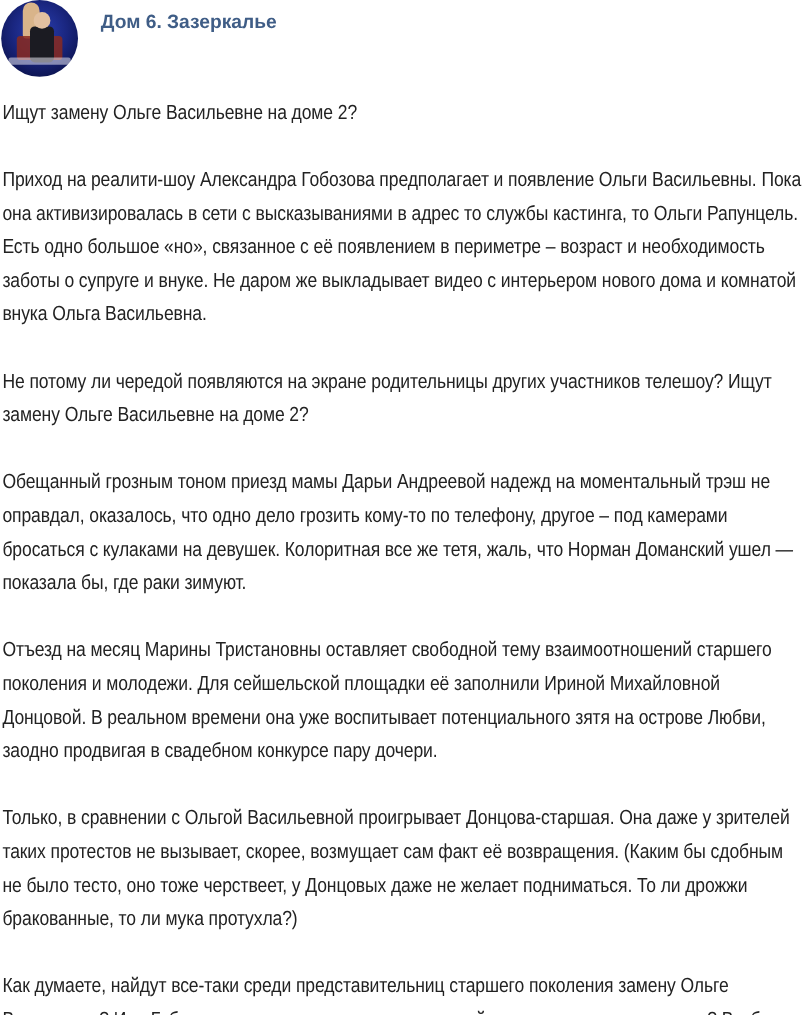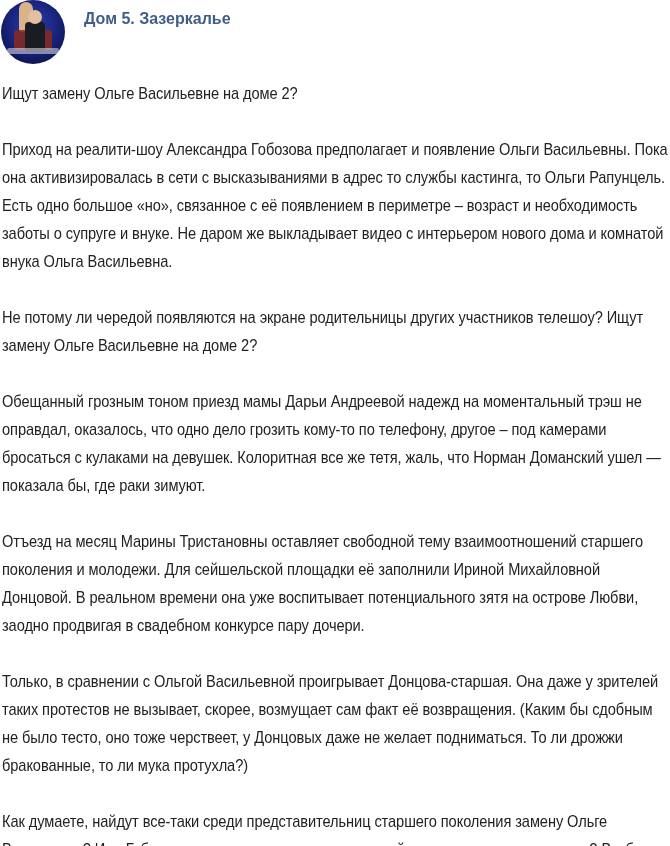--- a/index.html
+++ b/index.html
@@ -21,21 +21,21 @@
 <body>
 
 <div class="header">
   <div class="avatar">
     <div class="fig1"></div>
     <div class="chair"></div>
     <div class="suit"></div>
     <div class="fig2"></div>
     <div class="cap"></div>
   </div>
-  <div class="title">Дом 5. Зазеркалье</div>
+  <div class="title">Дом 6. Зазеркалье</div>
 </div>
 
 <div class="content">
   <p>Ищут замену Ольге Васильевне на доме 2?</p>
   <p>Приход на реалити-шоу Александра Гобозова предполагает и появление Ольги Васильевны. Пока она активизировалась в сети с высказываниями в адрес то службы кастинга, то Ольги Рапунцель. Есть одно большое «но», связанное с её появлением в периметре – возраст и необходимость заботы о супруге и внуке. Не даром же выкладывает видео с интерьером нового дома и комнатой внука Ольга Васильевна.</p>
   <p>Не потому ли чередой появляются на экране родительницы других участников телешоу? Ищут замену Ольге Васильевне на доме 2?</p>
   <p>Обещанный грозным тоном приезд мамы Дарьи Андреевой надежд на моментальный трэш не оправдал, оказалось, что одно дело грозить кому-то по телефону, другое – под камерами бросаться с кулаками на девушек. Колоритная все же тетя, жаль, что Норман Доманский ушел — показала бы, где раки зимуют.</p>
   <p>Отъезд на месяц Марины Тристановны оставляет свободной тему взаимоотношений старшего поколения и молодежи. Для сейшельской площадки её заполнили Ириной Михайловной Донцовой. В реальном времени она уже воспитывает потенциального зятя на острове Любви, заодно продвигая в свадебном конкурсе пару дочери.</p>
   <p>Только, в сравнении с Ольгой Васильевной проигрывает Донцова-старшая. Она даже у зрителей таких протестов не вызывает, скорее, возмущает сам факт её возвращения. (Каким бы сдобным не было тесто, оно тоже черствеет, у Донцовых даже не желает подниматься. То ли дрожжи бракованные, то ли мука протухла?)</p>
   <p class="last">Как думаете, найдут все-таки среди представительниц старшего поколения замену Ольге Васильевне? Или Гобозову постепенно придется все семейство на поляну перетащить? Вы бы кого выбрали?</p>

